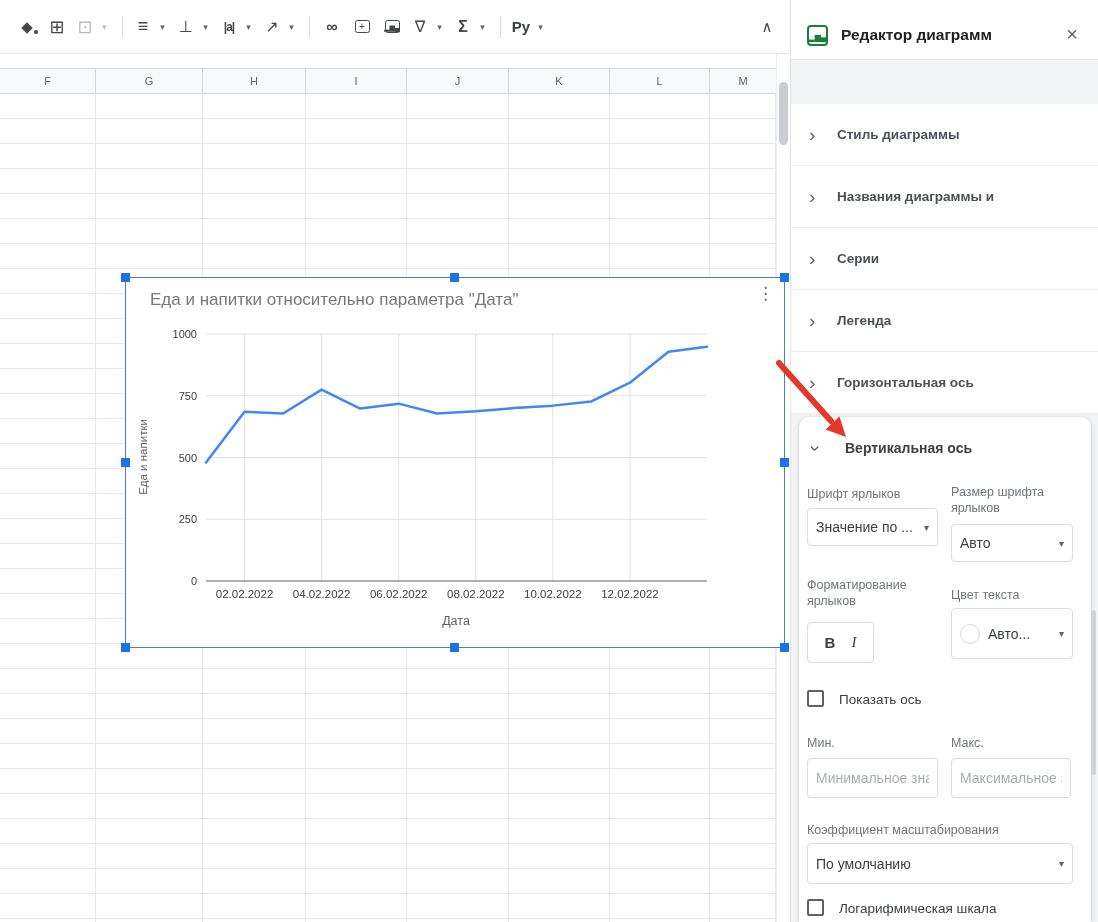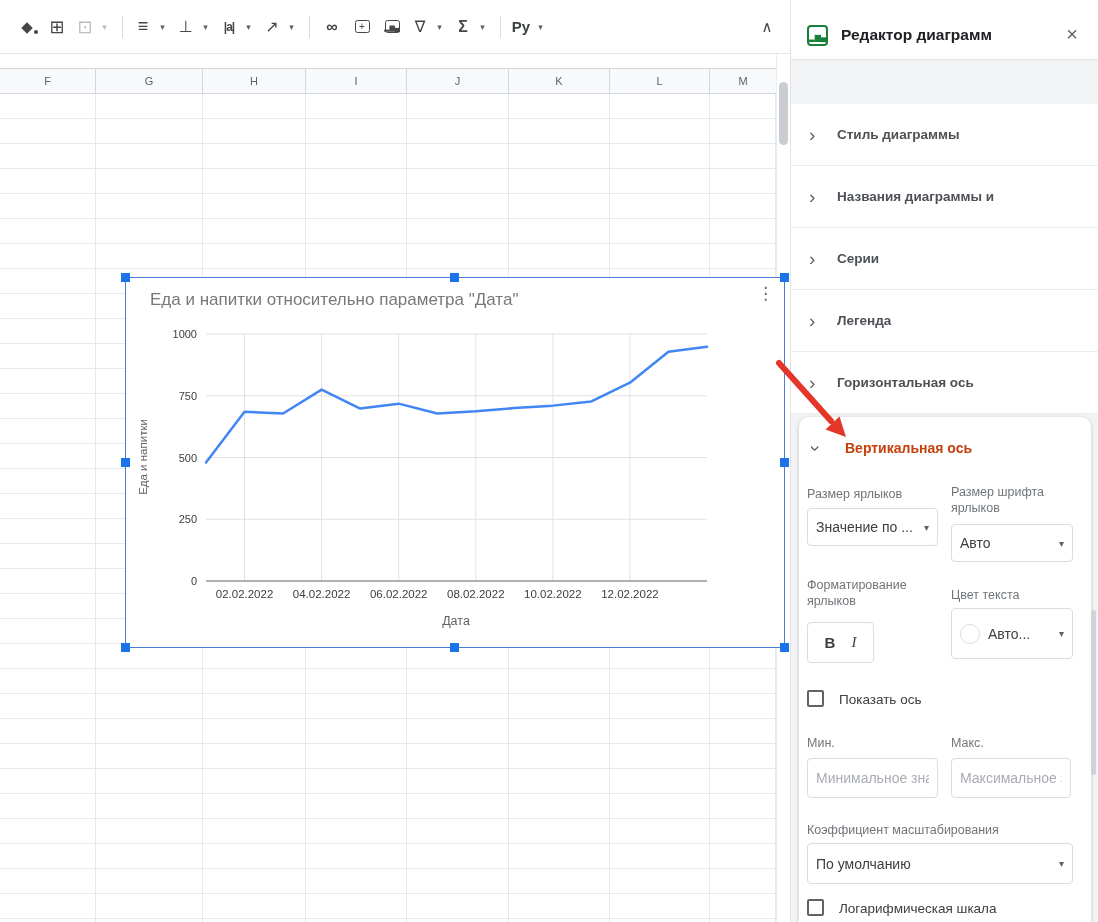--- a/index.html
+++ b/index.html
@@ -85,21 +85,21 @@
   .sections { position:absolute; left:0; top:104px; width:100%; background:#fff; }
   .section-row { height:62px; display:flex; align-items:center; border-bottom:1px solid #eceef0;
     cursor:pointer; background:#fff; }
   .section-row .chev { width:18px; margin-left:18px; font-size:19px; color:#5f6368; line-height:1; }
   .section-row .lbl { margin-left:10px; font-size:13.5px; font-weight:bold; color:#4d5156; }
 
   .axis-card { position:absolute; left:8px; top:417px; width:292px; height:505px; background:#fff;
     border-radius:10px 10px 0 0; box-shadow:0 1px 4px rgba(0,0,0,.18); }
   .axis-card .chev-down { position:absolute; left:14px; top:22px; font-size:19px; color:#5f6368;
     transform:rotate(90deg); line-height:1; cursor:pointer; }
-  .axis-card .axis-title { position:absolute; left:46px; top:23px; font-size:14px; font-weight:bold; color:#c2410c; }
+  .axis-card .axis-title { position:absolute; left:46px; top:23px; font-size:14px; font-weight:bold; color:#404040; }
   .f-label { position:absolute; font-size:12.5px; color:#70757a; line-height:16px; }
   .select { position:absolute; height:38px; border:1px solid #dadce0; border-radius:4px; background:#fff;
     display:flex; align-items:center; padding:0 8px; cursor:pointer; }
   .select .val { flex:1; font-size:14px; color:#3c4043; white-space:nowrap; overflow:hidden; }
   .select .arr { font-size:10px; color:#5f6368; margin-left:4px; }
   .bi-group { position:absolute; left:8px; top:205px; width:67px; height:41px; border:1px solid #dadce0;
     border-radius:4px; display:flex; align-items:center; justify-content:center; gap:16px; }
   .bi-b { font-weight:bold; font-size:15px; color:#3c4043; cursor:pointer; }
   .bi-i { font-family:"Liberation Serif","DejaVu Serif",serif; font-style:italic; font-size:15px;
     color:#3c4043; cursor:pointer; }
@@ -303,21 +303,21 @@
       <div class="section-row">
         <span class="chev">›</span>
         <span class="lbl">Горизонтальная ось</span>
       </div>
     </div>
 
     <div class="axis-card">
       <span class="chev-down">›</span>
       <div class="axis-title">Вертикальная ось</div>
 
-      <div class="f-label" style="left:8px;top:69px;width:135px">Размер ярлыков</div>
+      <div class="f-label" style="left:8px;top:69px;width:135px">Шрифт ярлыков</div>
       <div class="select" style="left:8px;top:91px;width:131px">
         <span class="val">Значение по ...</span>
         <span class="arr">▾</span>
       </div>
 
       <div class="f-label" style="left:152px;top:67px;width:124px">Размер шрифта ярлыков</div>
       <div class="select" style="left:152px;top:107px;width:122px">
         <span class="val">Авто</span>
         <span class="arr">▾</span>
       </div>

